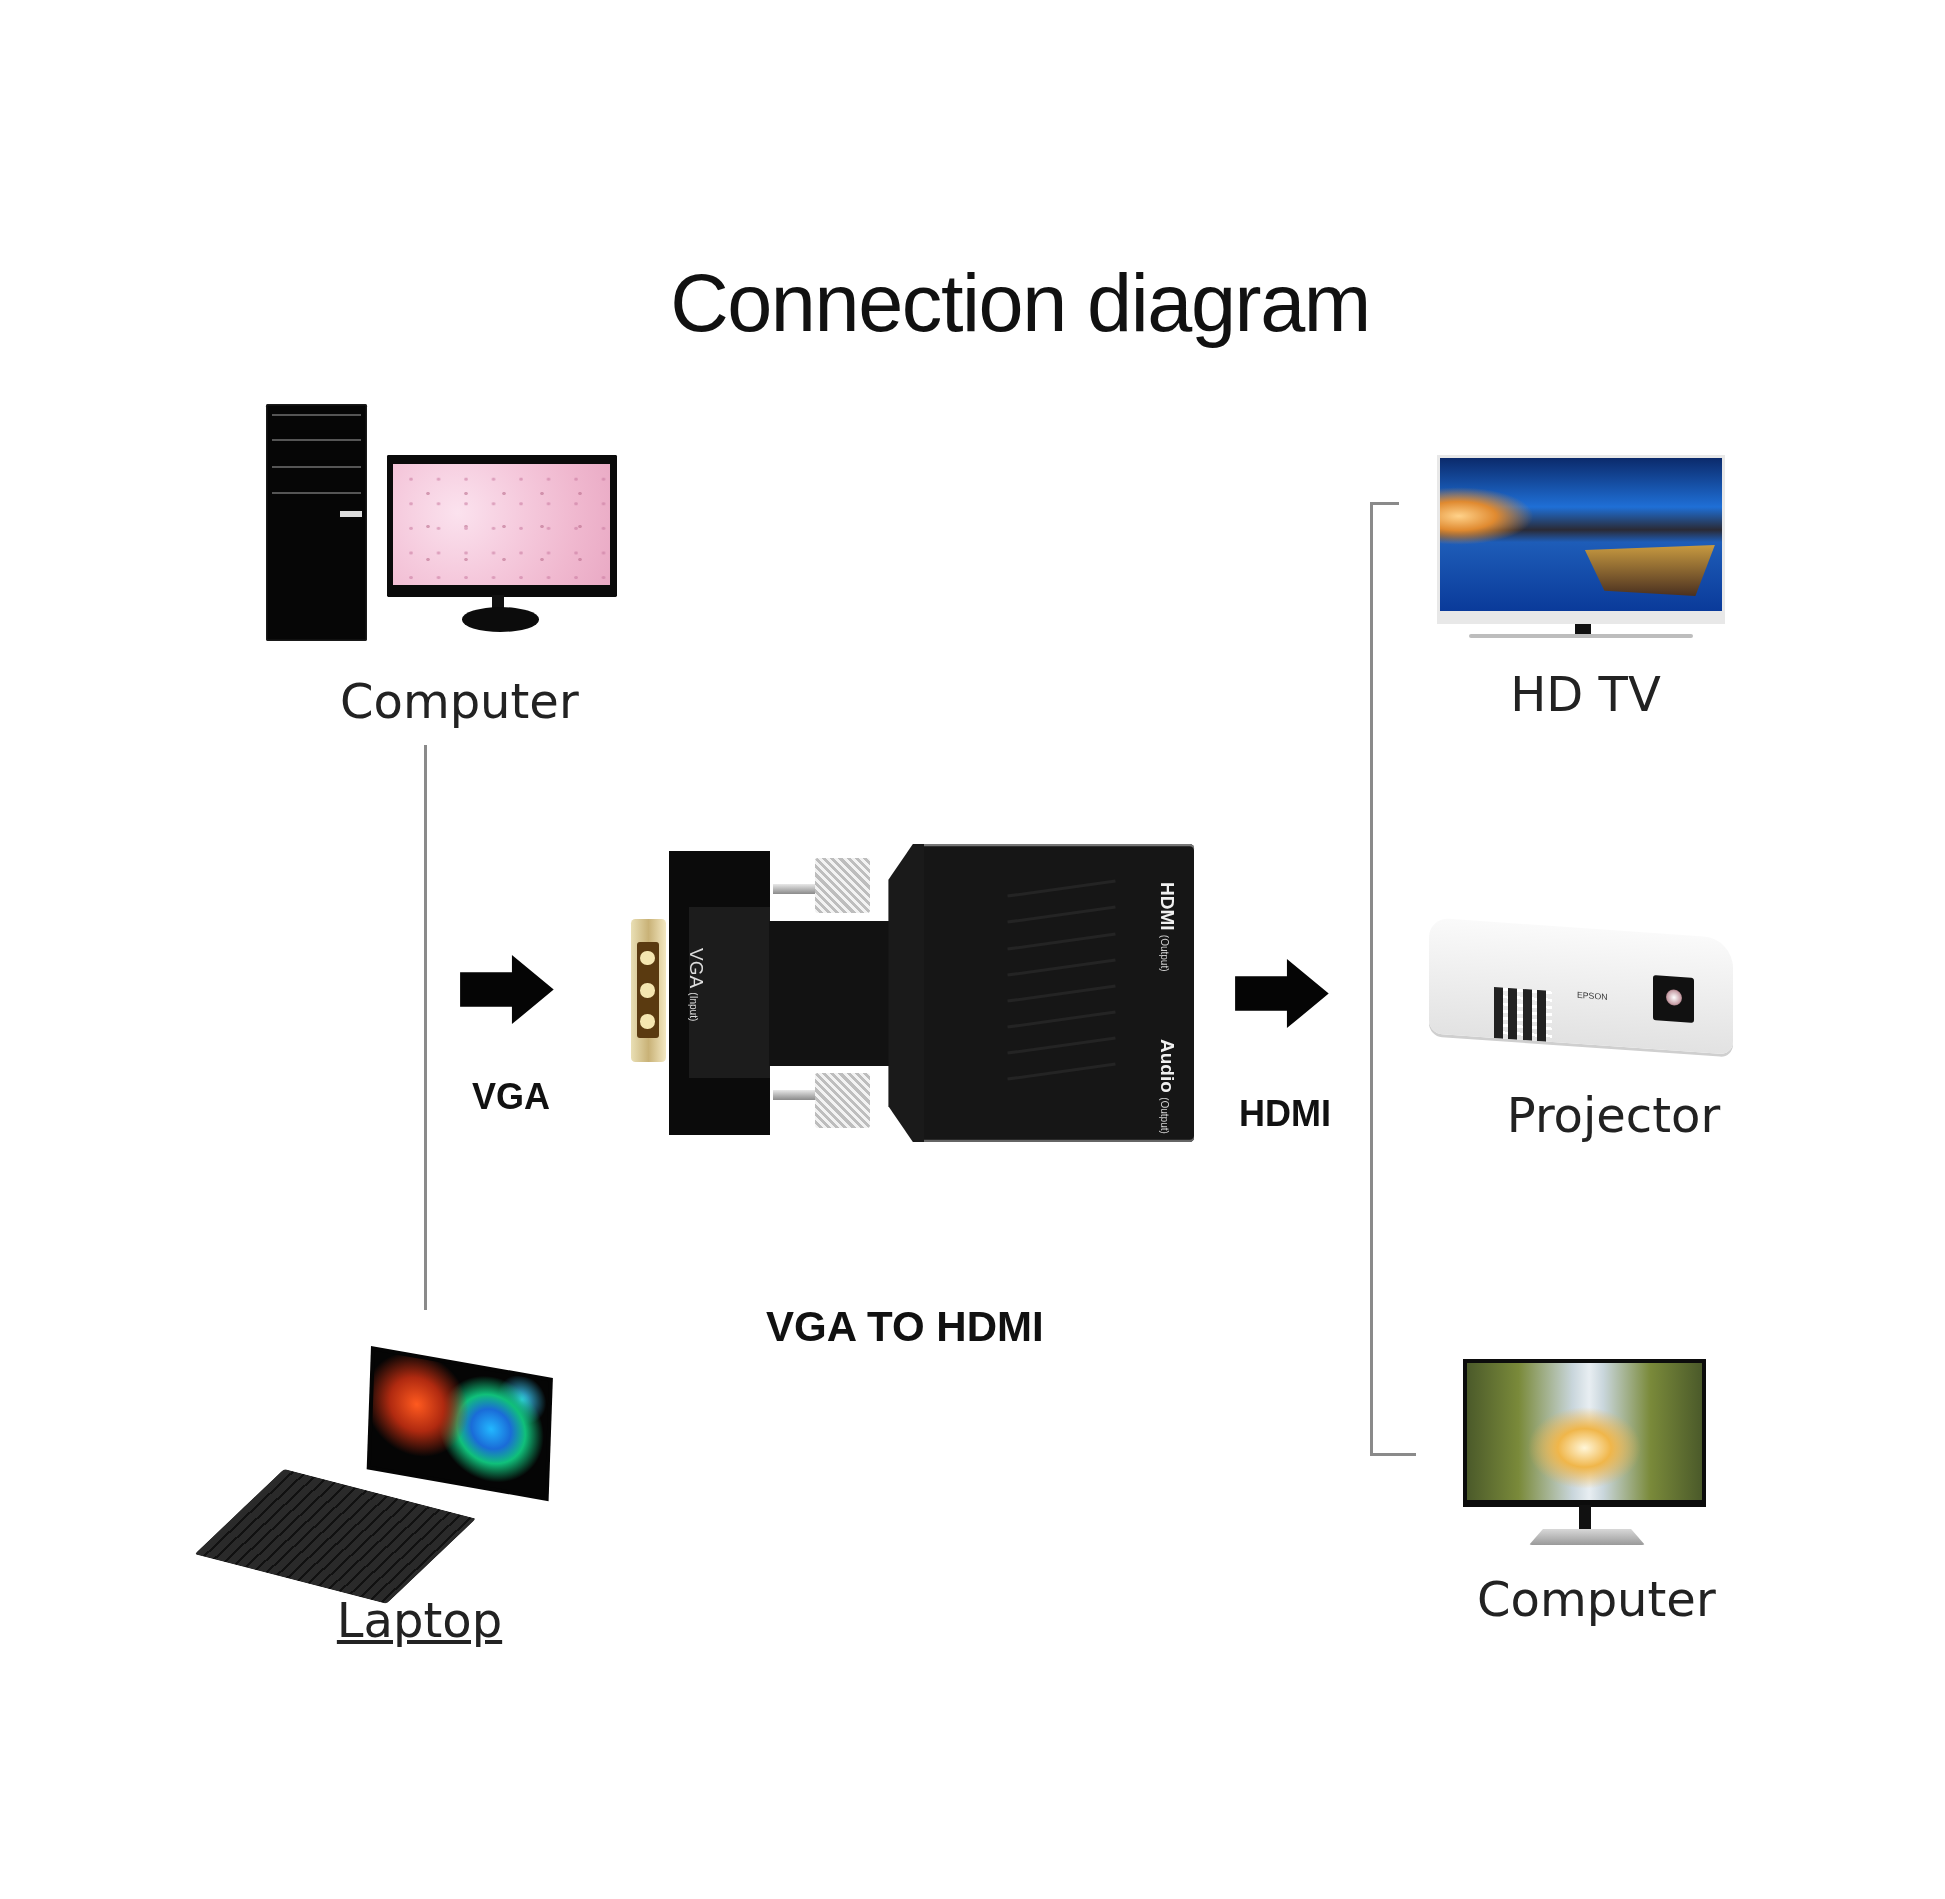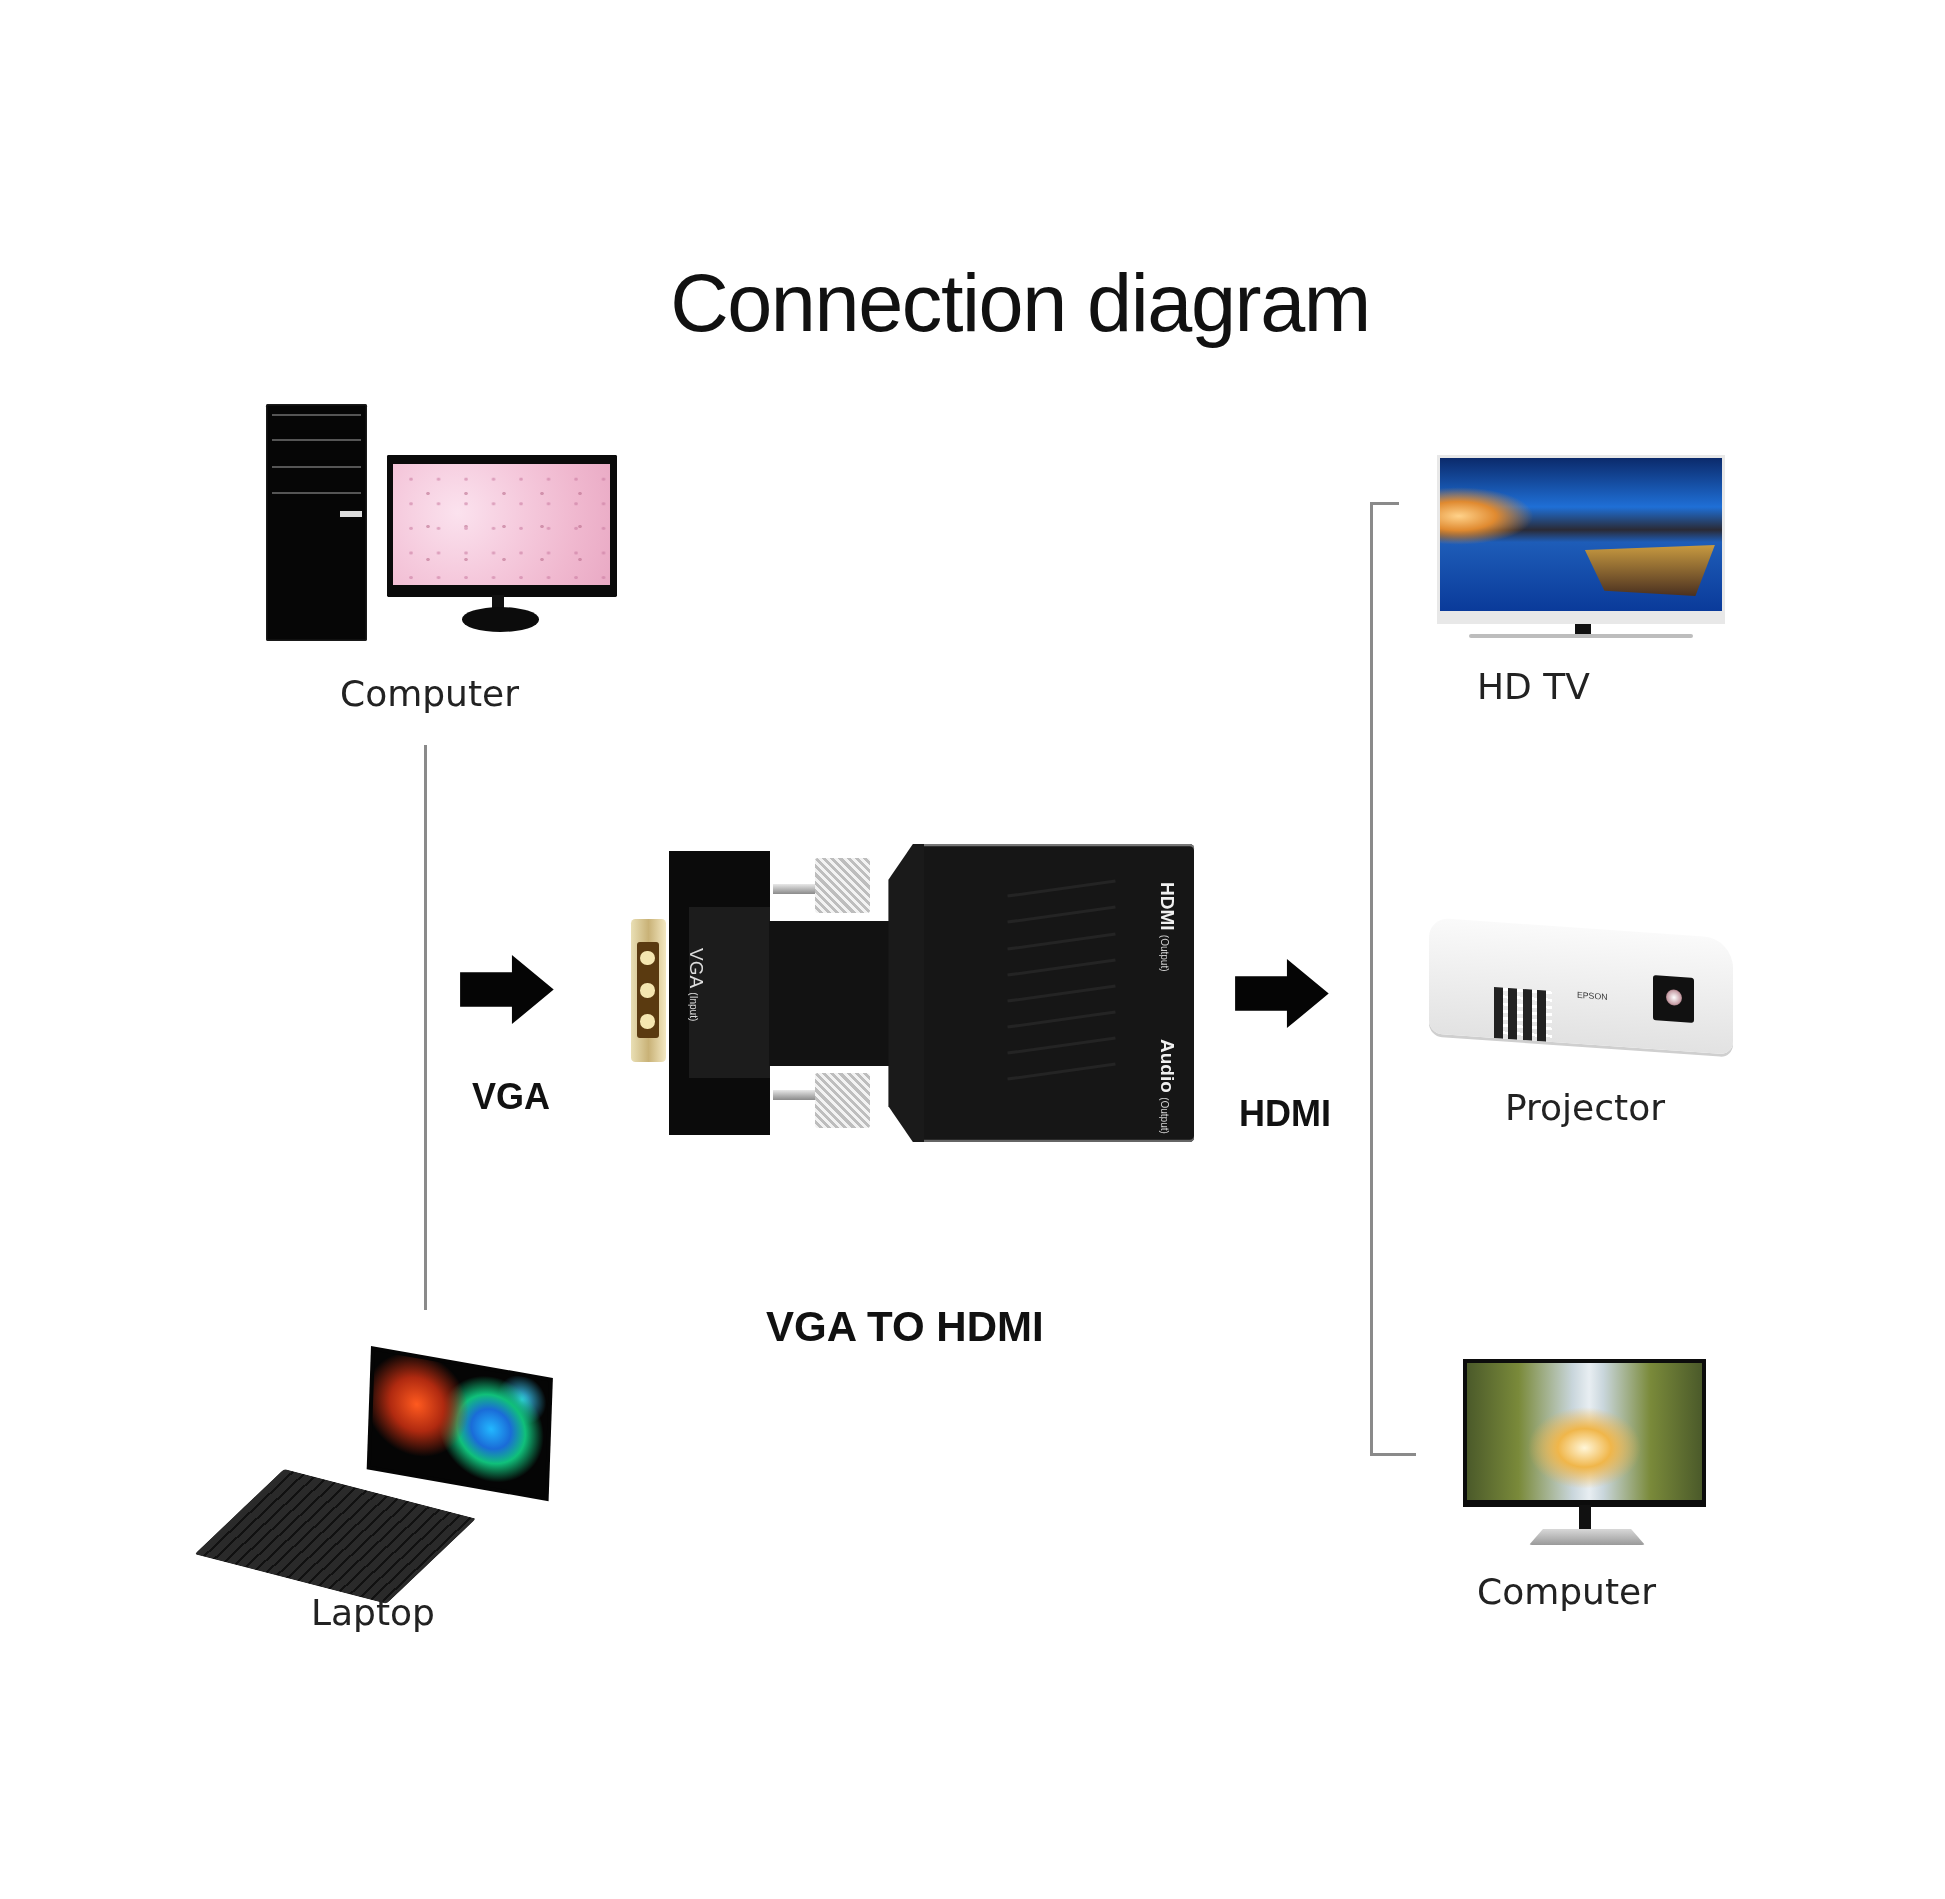--- a/index.html
+++ b/index.html
@@ -2,21 +2,21 @@
 <html style="font-size:11.6px"><head>
 <meta charset="utf-8">
 <style>
   html, body { margin: 0; padding: 0; background: #ffffff; }
   body { width: 1946px; height: 1899px; position: relative; overflow: hidden;
          font-family: "Liberation Sans", sans-serif; color: #111; }
   .abs { position: absolute; }
   .title { left: 0; width: 2056px; top: 257px; text-align: center; font-size: 81px; font-weight: 400;
            letter-spacing: -1.4px; transform: scaleX(1.0); }
   .title span { display: inline-block; margin-left: 8px; }
-  .device-label { font-family: "DejaVu Sans", sans-serif; font-size: 36px; color: #222; white-space: nowrap; }
+  .device-label { font-family: "DejaVu Sans", sans-serif; font-size: 48px; color: #222; text-align: center; white-space: nowrap; }
   .conn-label { font-family: "Liberation Sans", sans-serif; font-weight: 700; font-size: 36px; color: #111; white-space: nowrap; }
   .line-v { background: #8a8a8a; width: 2.9px; }
   .line-h { background: #8a8a8a; height: 2.9px; }
 
   
   .tower { left: 266px; top: 404px; width: 101px; height: 237px; background: #060606; border-radius: 2.2px;
            box-shadow: inset 0 0 0 1.4px #1a1a1a; }
   .tower .bay { position: absolute; left: 5.8px; right: 5.8px; height: 2.2px; background: #555; }
   .tower .logo { position: absolute; left: 74px; top: 107px; width: 22px; height: 5.8px; background: #ddd; }
   
@@ -117,21 +117,21 @@
   <div class="abs device-label" style="left:340px; top:673px; width:217px;">Computer</div>
 </div>
 
 <div class="abs line-v" style="left:424px; top:745px; height:565px;"></div>
 
 <div>
   <div class="abs laptop-base"></div>
   <div class="abs laptop-screen">
       <div class="art"></div>
     </div>
-  <div class="abs device-label" style="left:311px; top:1592px; width:217px;">Laptop</div>
+  <div class="abs device-label" style="left:311px; top:1592px; width:217px;text-decoration:underline;">Laptop</div>
 </div>
 
 <svg class="abs arrow" style="left:460px; top:955px;" viewBox="0 0 140 100">
   <polygon points="0,24 72,24 72,0 130,48 72,96 72,72 0,72" fill="#050505"></polygon>
 </svg>
 <div class="abs conn-label" style="left:472px; top:1076px;">VGA</div>
 
 <div>
   <div class="abs vga-metal">
     <div class="inner">

